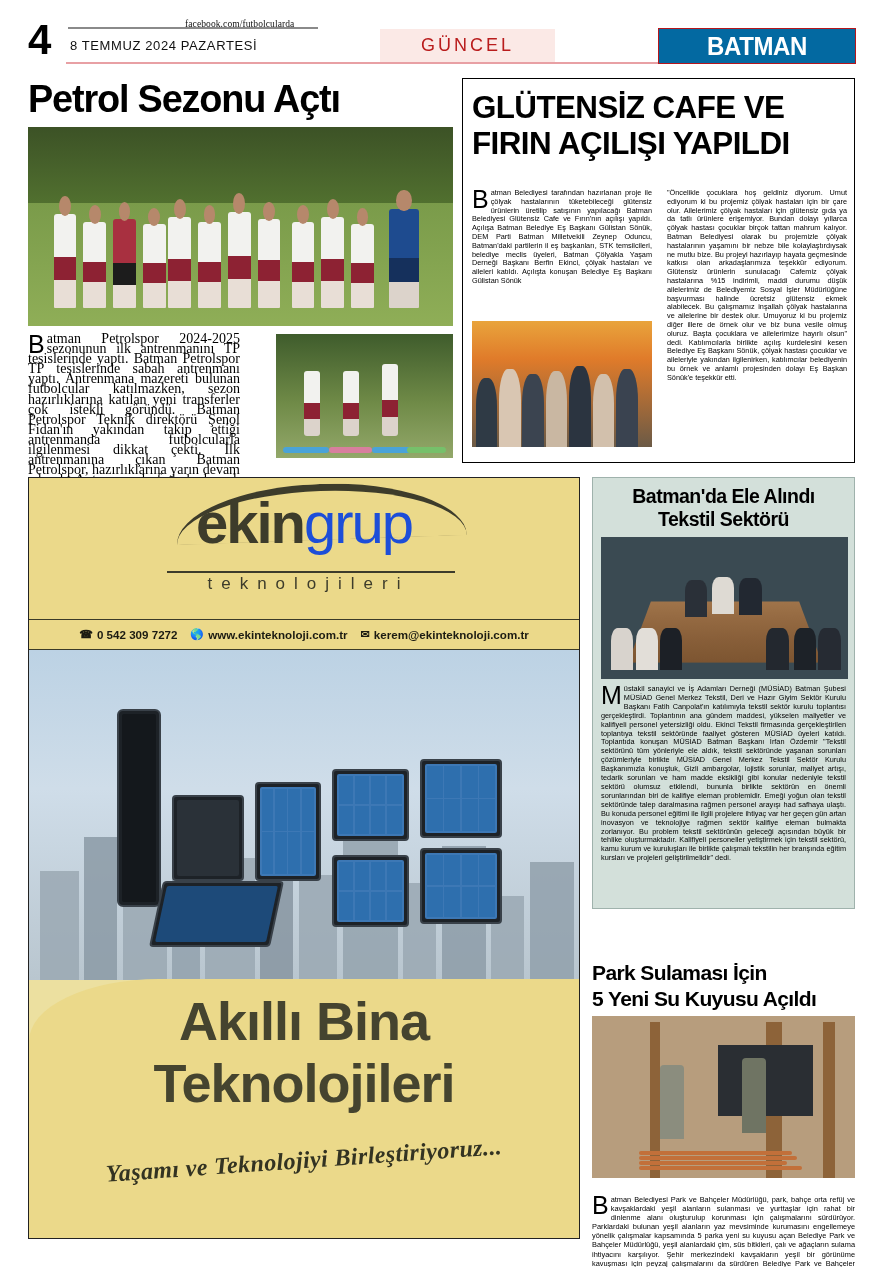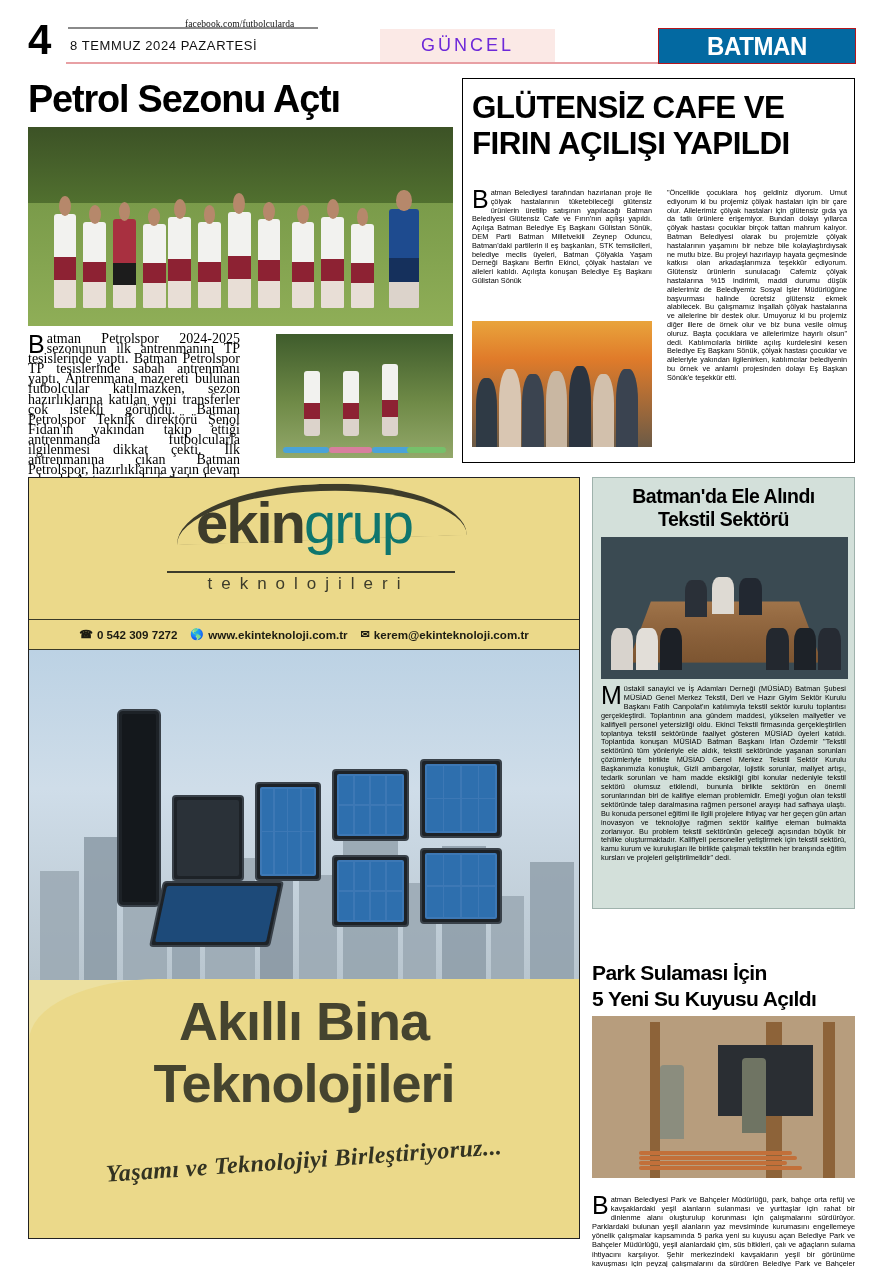--- a/index.html
+++ b/index.html
@@ -70,21 +70,21 @@
     left: 380px; top: 29px;
     width: 175px; height: 33px;
     background: #fbe9e6;
   }
   .section-tab span {
     display: block;
     text-align: center;
     line-height: 33px;
     font-size: 18px;
     letter-spacing: 3px;
-    color: #6d28d9;
+    color: #b91c1c;
   }
   .logo-box {
     position: absolute;
     right: 27px; top: 28px;
     width: 198px; height: 36px;
     background: #0369a1;
     border: 1px solid #b5161c;
   }
   .logo-box span {
     display: block;
@@ -207,21 +207,21 @@
     text-align: center;
   }
   .ekin-word {
     font-size: 58px;
     font-weight: bold;
     line-height: 62px;
     color: #3d3c2b;
     letter-spacing: -2px;
     font-family: "Liberation Sans", sans-serif;
   }
-  .ekin-word .light { font-weight: normal; color: #0f766e; }
+  .ekin-word .light { font-weight: normal; color: #1d4ed8; }
   .ekin-arc {
     position: absolute;
     left: 50%; top: 6px;
     width: 290px; height: 56px;
     margin-left: -128px;
     border-top: 7px solid #3d3c2b;
     border-radius: 50% / 100% 100% 0 0;
     border-left: 0; border-right: 0; border-bottom: 0;
     transform: rotate(-2deg);
   }

